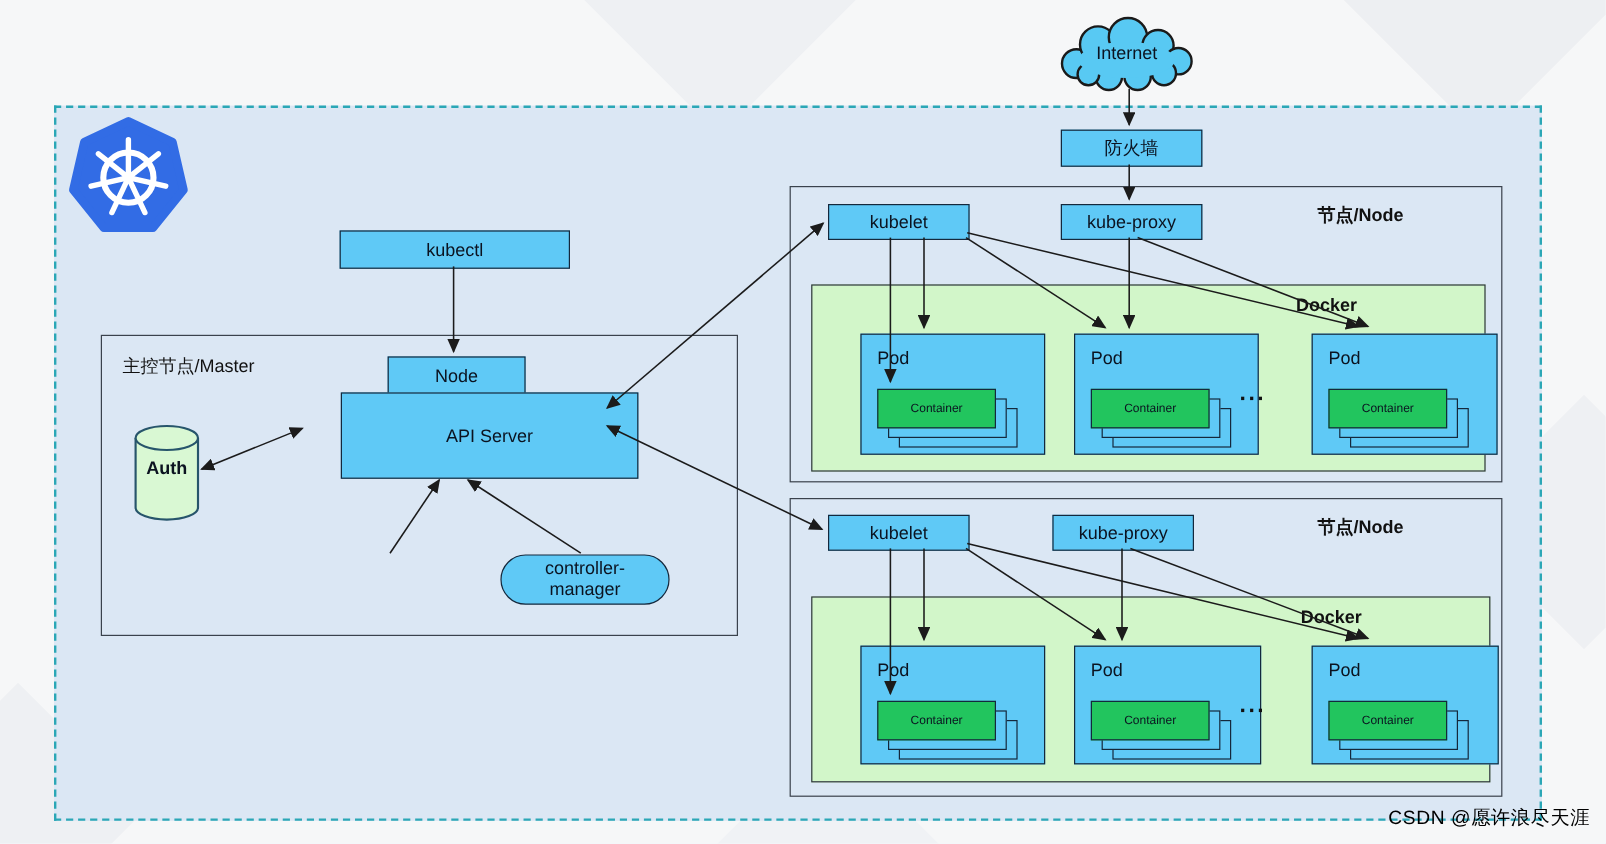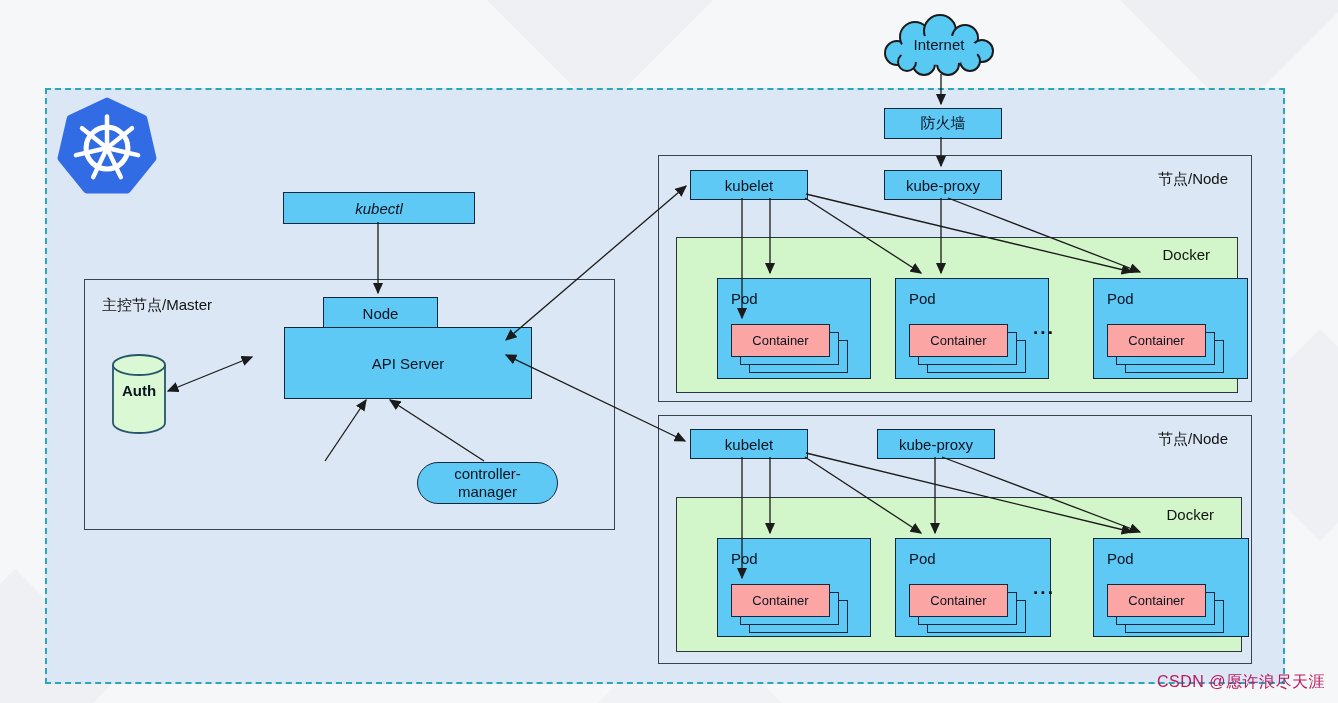--- a/index.html
+++ b/index.html
@@ -9,28 +9,28 @@
   .shape{position:absolute;transform:rotate(45deg);}
   .region{position:absolute;left:45px;top:88px;width:1236px;height:592px;
           background:#dbe7f4;border:2px dashed #2ba7b6;}
   .bluebox{position:absolute;display:flex;align-items:center;justify-content:center;
            background:#5fc9f6;border:1.6px solid #14283c;color:#0b1320;font-size:15px;}
   .frame{position:absolute;border:1.6px solid #3a424c;}
   .docker{position:absolute;background:#d2f6c9;border:1.5px solid #2c343c;}
   .pod{position:absolute;background:#5fc9f6;border:1.6px solid #14283c;margin-left:29px;}
   .pod-label{position:absolute;left:13px;top:11px;font-size:15px;color:#0b1320;}
   .cecho{position:absolute;width:97px;height:31px;background:#5fc9f6;border:1.5px solid #14283c;}
-  .cmain{position:absolute;width:97px;height:31px;background:#fca5a5;border:1.5px solid #14283c;
-         display:flex;align-items:center;justify-content:center;font-size:13px;color:#0b1320;}
+  .cmain{position:absolute;width:97px;height:31px;background:#22c55e;border:1.5px solid #14283c;
+         display:flex;align-items:center;justify-content:center;font-size:10px;color:#0b1320;}
   .title{position:absolute;font-weight:normal;font-size:15px;color:#111;}
-  .right-title{position:absolute;font-weight:normal;font-size:15px;color:#111;text-align:right;}
+  .right-title{position:absolute;font-weight:bold;font-size:15px;color:#111;text-align:left;}
   .dots{position:absolute;font-weight:bold;font-size:19px;color:#111;letter-spacing:1px;}
   .cm-lines{line-height:1.2;text-align:center;}
   .watermark{position:absolute;left:1120px;top:672px;width:205px;text-align:right;
-             font-size:16px;color:#be185d;z-index:60;letter-spacing:.5px;}
+             font-size:16px;color:#000000;z-index:60;letter-spacing:.5px;}
   .overlay-label{position:absolute;text-align:center;font-size:15px;color:#0b1320;}
   svg{display:block;}
 </style>
 </head>
 <body>
 
 <div class="stage">
 
   <div class="shape" style="left:520px;top:-80px;width:160px;height:160px;background:#eef0f3;"></div>
   <div class="shape" style="left:1150px;top:-90px;width:170px;height:170px;background:#edeff2;"></div>
@@ -66,21 +66,21 @@
       <circle cx="74" cy="52" r="11"></circle>
       <circle cx="50" cy="52" r="11"></circle>
       <circle cx="33" cy="50" r="9"></circle>
     </g>
     <ellipse cx="65" cy="38" rx="40" ry="15" fill="#58c9f3"></ellipse>
   </svg>
   <div class="overlay-label" style="left:874px;top:36px;width:130px;">Internet</div>
 
   <div class="bluebox" style="left:884px;top:108px;width:116px;height:29px;">防火墙</div>
 
-  <div class="bluebox" style="left:283px;top:192px;width:190px;height:30px;font-style:italic;">kubectl</div>
+  <div class="bluebox" style="left:283px;top:192px;width:190px;height:30px;">kubectl</div>
 
   <div class="frame" style="left:84px;top:279px;width:529px;height:249px;"></div>
   <div class="title" style="left:102px;top:296px;">主控节点/Master</div>
 
   <svg class="abs" style="left:108px;top:351px;" width="62" height="88" viewBox="0 0 62 88">
     <path d="M5,14 v58 a26,10 0 0 0 52,0 V14" fill="#d9f8d3" stroke="#27556b" stroke-width="1.8"></path>
     <ellipse cx="31" cy="14" rx="26" ry="10" fill="#d9f8d3" stroke="#27556b" stroke-width="1.8"></ellipse>
   </svg>
   <div class="overlay-label" style="left:108px;top:382px;width:62px;font-weight:bold;">Auth</div>
 

